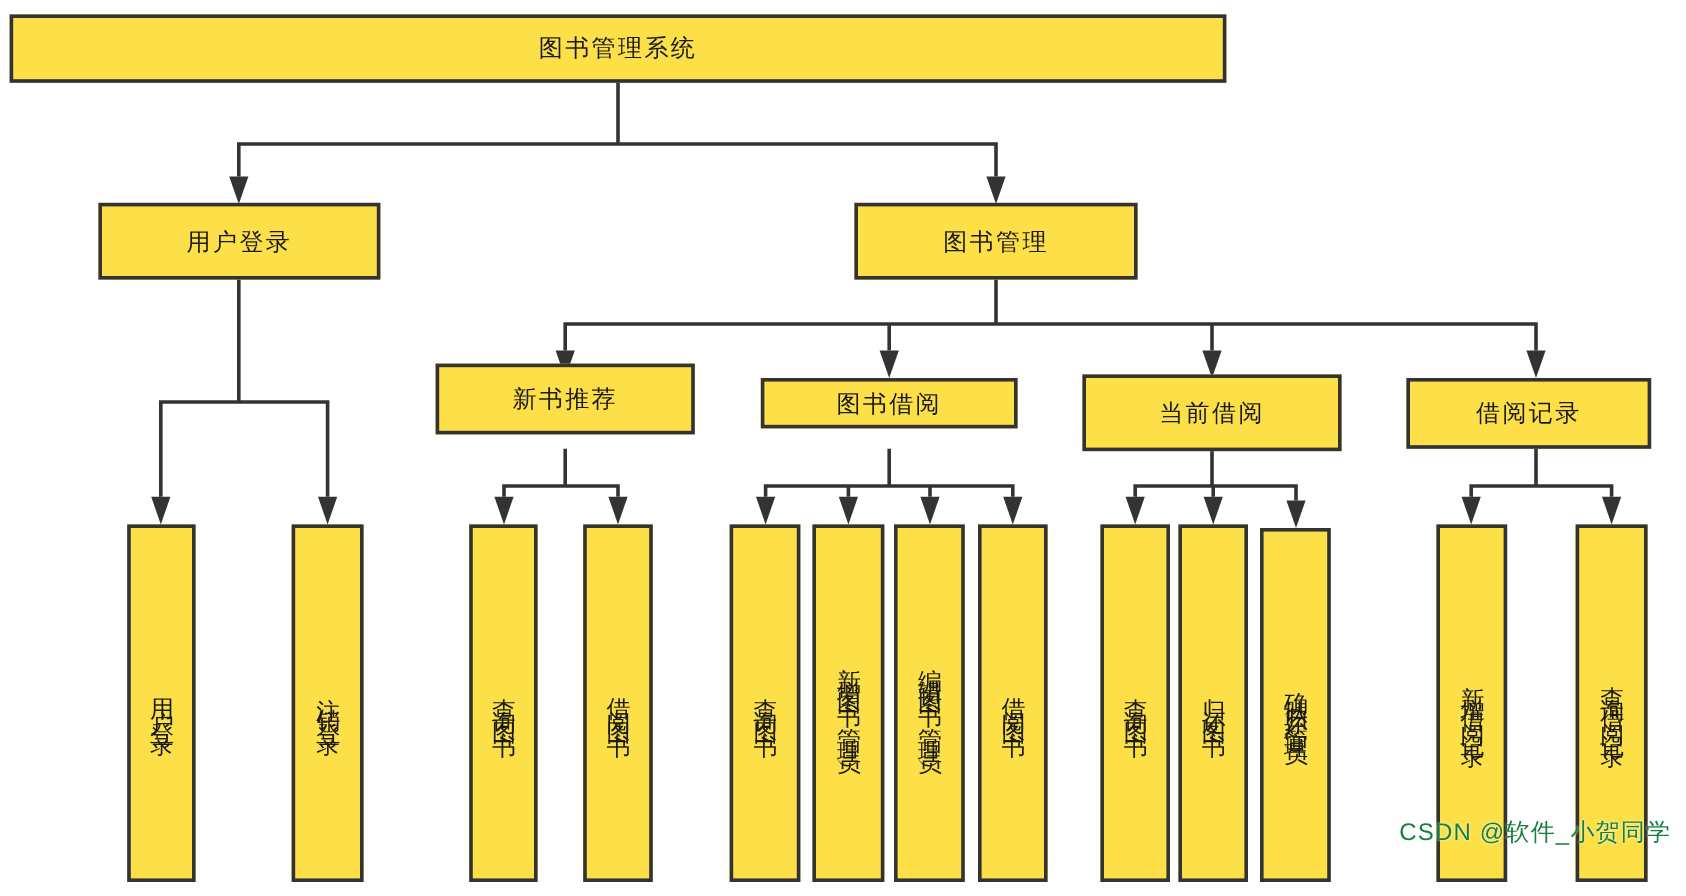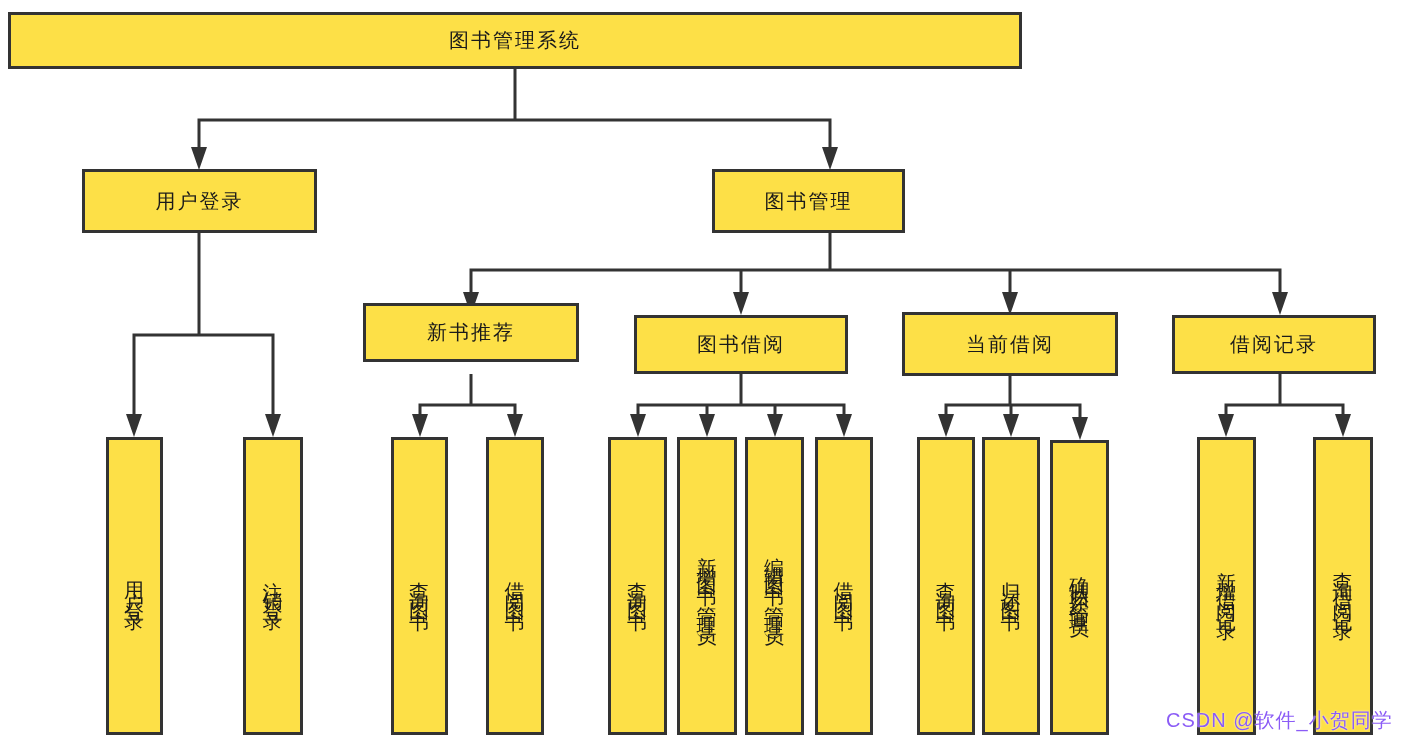--- a/index.html
+++ b/index.html
@@ -41,24 +41,24 @@
     writing-mode: vertical-rl;
     text-orientation: mixed;
     font-size: 20px;
     letter-spacing: 10px;
     line-height: 1;
     white-space: nowrap;
   }
   .watermark {
     position: absolute;
     left: 1166px;
-    top: 707px;
+    top: 680px;
     z-index: 5;
     font-size: 20px;
-    color: #8b5cf6;
+    color: #15803d;
     letter-spacing: 1px;
     white-space: nowrap;
     text-shadow: 0 0 2px #ffffff;
   }
 </style>
 </head>
 <body>
 
 <div class="canvas">
 
@@ -102,28 +102,28 @@
     </g>
   </svg>
 
   <div class="node" style="left:8px; top:12px; width:1014px; height:57px;">
     <span class="hlabel">图书管理系统</span>
   </div>
 
   <div class="node" style="left:82px; top:169px; width:235px; height:64px;">
     <span class="hlabel">用户登录</span>
   </div>
-  <div class="node" style="left:712px; top:169px; width:193px; height:64px;">
+  <div class="node" style="left:712px; top:169px; width:236px; height:64px;">
     <span class="hlabel">图书管理</span>
   </div>
 
   <div class="node" style="left:363px; top:303px; width:216px; height:59px;">
     <span class="hlabel">新书推荐</span>
   </div>
-  <div class="node" style="left:634px; top:315px; width:214px; height:59px;font-family:Liberation Serif, serif;">
+  <div class="node" style="left:634px; top:315px; width:214px; height:42px;font-family:Liberation Serif, serif;">
     <span class="hlabel">图书借阅</span>
   </div>
   <div class="node" style="left:902px; top:312px; width:216px; height:64px;">
     <span class="hlabel">当前借阅</span>
   </div>
   <div class="node" style="left:1172px; top:315px; width:204px; height:59px;">
     <span class="hlabel">借阅记录</span>
   </div>
 
   <div class="node" style="left:106px; top:437px; width:57px; height:298px;">

